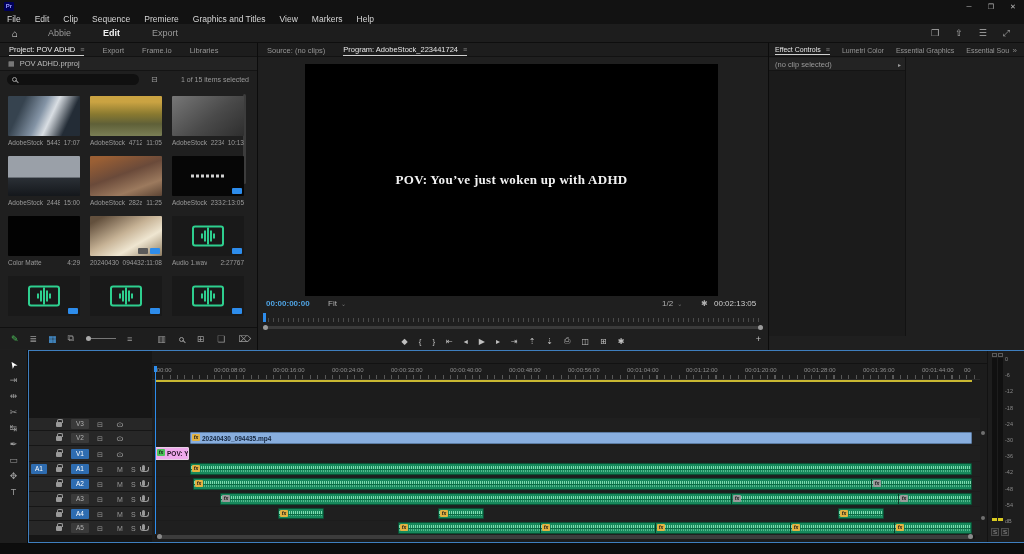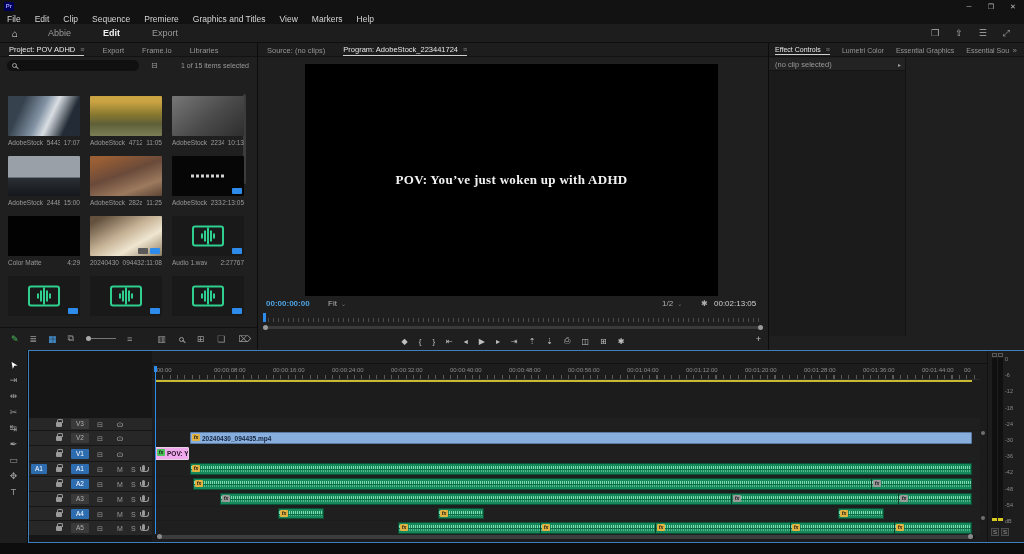--- a/index.html
+++ b/index.html
@@ -212,20 +212,24 @@
       </span>
   </div>
 
   <div id="p-project" class="abs panel">
     <div class="tabbar">
         <span class="tab active">Project: POV ADHD<span class="tabmenu">≡</span></span>
         <span class="tab">Export</span>
         <span class="tab">Frame.io</span>
         <span class="tab">Libraries</span>
       </div>
+    <div id="binrow">
+      <span class="bicon">▦</span>
+      <span>POV ADHD.prproj</span>
+    </div>
     <div id="searchrow">
       <span id="searchbox">
           <span class="mag"></span>
         </span>
       <span id="searchfolder">⊟</span>
       <span id="selstatus">1 of 15 items selected</span>
     </div>
     <div id="bingrid">
       <span class="binscroll"></span>
     <div class="bcell" style="left: 8px; top: 4px;">

